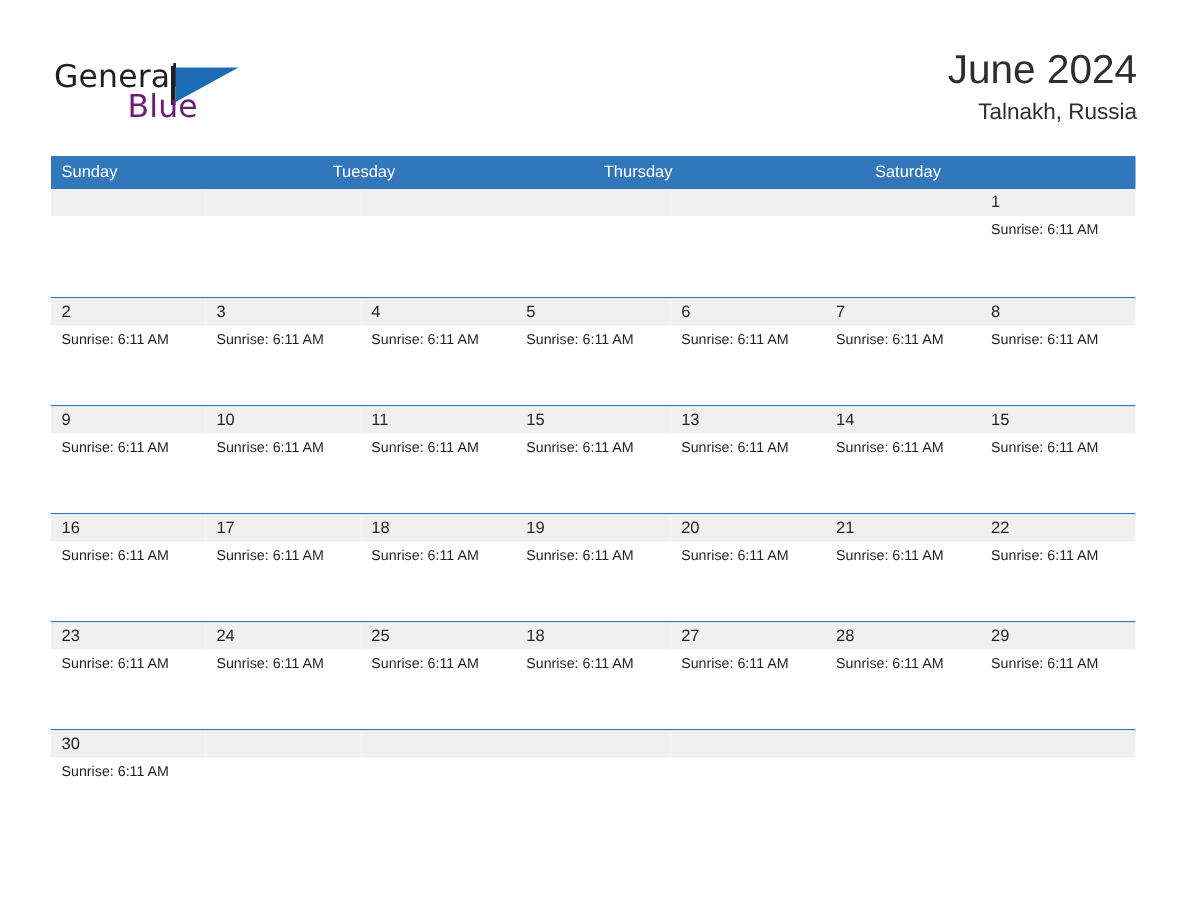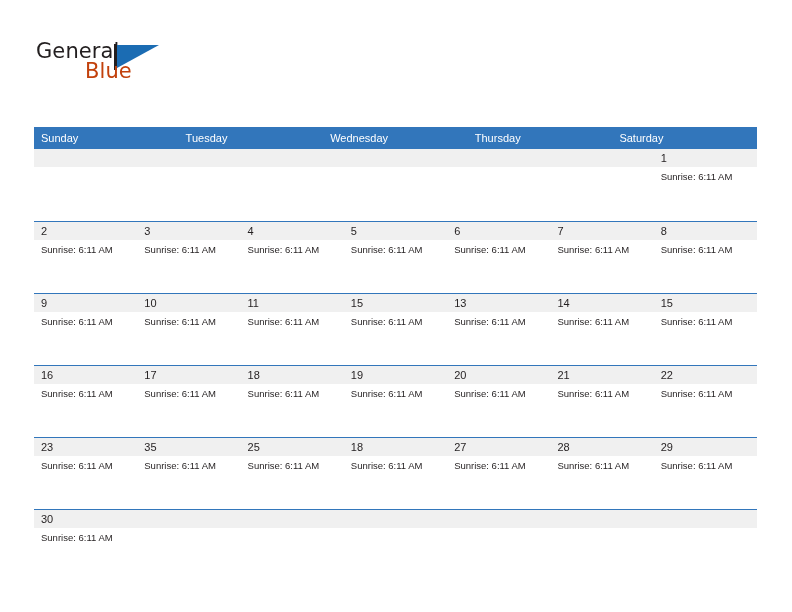--- a/index.html
+++ b/index.html
@@ -47,21 +47,21 @@
     color: #221e1f;
     font-family: "DejaVu Sans", sans-serif;
     line-height: 1;
   }
   .brand-blue {
     position: absolute;
     left: 51px;
     top: 29px;
     font-size: 21px;
     letter-spacing: 0.1px;
-    color: #c2410c;
+    color: #701a75;
     font-family: "DejaVu Sans", sans-serif;
     line-height: 1;
   }
   .brand-mark {
     position: absolute;
     left: 80px;
     top: 12px;
     width: 46px;
     height: 26px;
   }
@@ -108,21 +108,20 @@
     position: absolute;
     left: 34px;
     top: 104px;
     width: 723px;
   }
 
   .weekday-row {
     display: flex;
     background: #3276bb;
     height: 22px;
-    margin-top: 23px;
   }
   .weekday {
     flex: 1 1 0;
     color: #ffffff;
     font-size: 11px;
     line-height: 22px;
     padding-left: 7px;
     box-sizing: border-box;
     white-space: nowrap;
   }
@@ -174,28 +173,31 @@
 
     <div class="brand">
       <span class="brand-general">General</span>
       <span class="brand-mark">
         <span class="bar"></span>
         <span class="tri"></span>
       </span>
       <span class="brand-blue">Blue</span>
     </div>
 
+    <div class="titles">
+      <div class="cal-title">June 2024</div>
+      <div class="cal-subtitle">Talnakh, Russia</div>
+    </div>
 
   </div>
 
   <div class="calendar">
     <div class="weekday-row" id="weekday-row">
         <div class="weekday">Sunday</div>
         <div class="weekday">Tuesday</div>
-        <div class="weekday">Wednesday</div>
         <div class="weekday">Thursday</div>
         <div class="weekday">Saturday</div>
       </div>
     <div id="calendar-body">
         <div class="week-row first">
           <div class="day-cell">
             <div class="day-band">
               <span class="day-num"></span>
             </div>
             <div class="day-events"></div>
@@ -417,21 +419,21 @@
           <div class="day-cell">
             <div class="day-band">
               <span class="day-num">23</span>
             </div>
             <div class="day-events">
               <div class="event">Sunrise: 6:11 AM</div>
             </div>
           </div>
           <div class="day-cell">
             <div class="day-band">
-              <span class="day-num">35</span>
+              <span class="day-num">24</span>
             </div>
             <div class="day-events">
               <div class="event">Sunrise: 6:11 AM</div>
             </div>
           </div>
           <div class="day-cell">
             <div class="day-band">
               <span class="day-num">25</span>
             </div>
             <div class="day-events">

